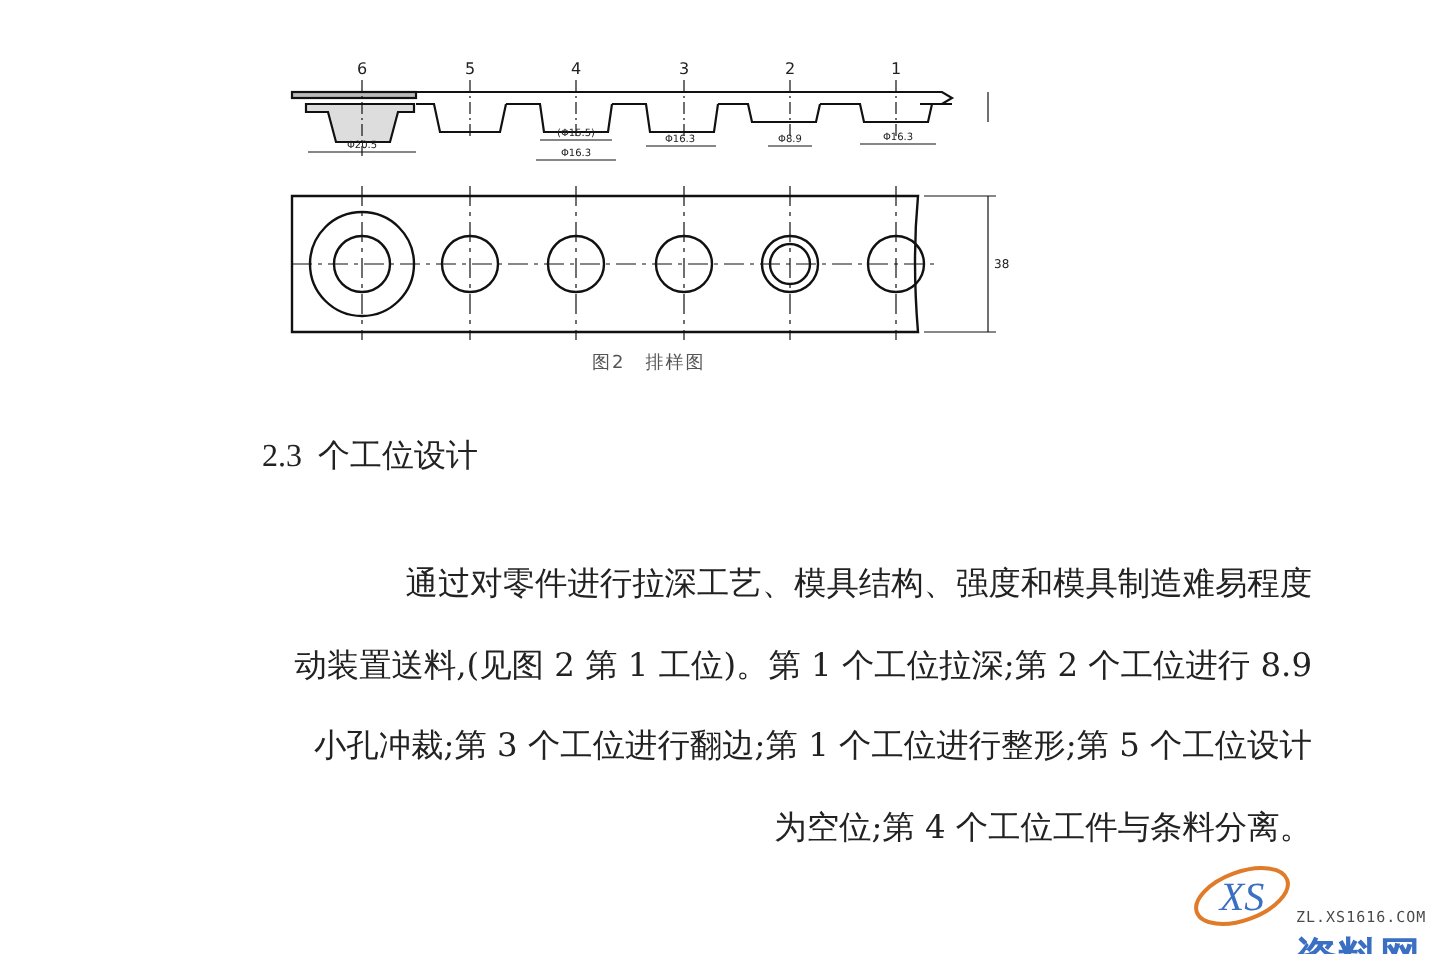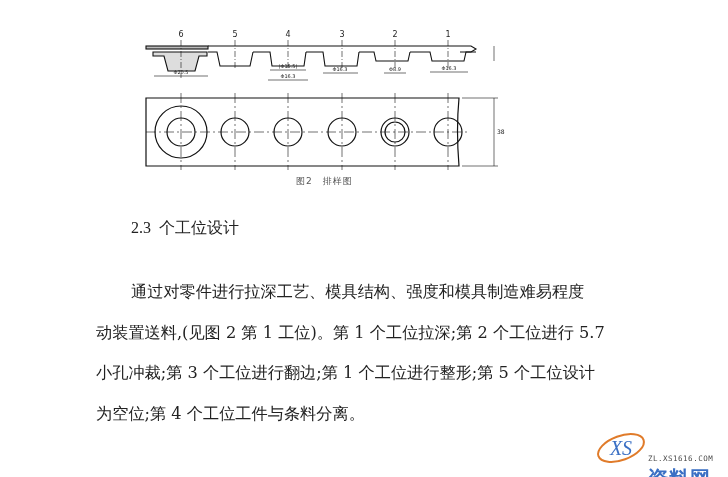--- a/index.html
+++ b/index.html
@@ -3,21 +3,21 @@
 <meta charset="utf-8">
 <style>
   html, body { margin:0; padding:0; background:#ffffff; }
   body { width:728px; height:477px; position:relative; overflow:hidden;
          font-family:"DejaVu Serif","Liberation Serif",serif; color:#111; }
   #figure { position:absolute; left:0; top:0; width:728px; height:200px; }
   .fig-caption { position:absolute; left:296px; top:175px; font-size:9px; color:#555;
                  font-family:"DejaVu Sans","Liberation Sans",sans-serif; letter-spacing:1px; }
   .section-heading { position:absolute; left:131px; top:218px; font-size:16px; color:#222; }
   .section-heading .num { font-family:"Liberation Serif",serif; margin-right:8px; }
-  .para { position:absolute; left:96px; top:272px; width:560px; font-size:16.2px; line-height:40.5px; color:#222; }
+  .para { position:absolute; left:96px; top:272px; width:560px; font-size:16.2px; line-height:40.5px; color:#222;text-align:right; }
   .para .line { display:block; white-space:nowrap; height:40.5px; }
   .para .line.first { padding-left:35px; }
   .watermark { position:absolute; left:594px; top:428px; width:130px; height:45px; }
   .wm-text { position:absolute; left:54px; top:0px; font-size:20px; font-weight:bold; color:#3a6fc4;
              font-family:"DejaVu Sans","Liberation Sans",sans-serif; letter-spacing:1px;margin-top:37px; }
   .wm-url { position:absolute; left:54px; top:26px; font-size:7.5px; color:#4a4a4a;
             font-family:"DejaVu Sans Mono","Liberation Mono",monospace; letter-spacing:0.5px;text-align:right; }
 </style>
 </head>
 <body>
@@ -108,21 +108,21 @@
   </svg>
   <div class="fig-caption">图2　排样图</div>
 </div>
 
 <div class="section-heading">
   <span class="num">2.3</span><span>个工位设计</span>
 </div>
 
 <div class="para">
   <span class="line first">通过对零件进行拉深工艺、模具结构、强度和模具制造难易程度</span>
-  <span class="line">动装置送料,(见图 2 第 1 工位)。第 1 个工位拉深;第 2 个工位进行 5.7</span>
+  <span class="line">动装置送料,(见图 2 第 1 工位)。第 1 个工位拉深;第 2 个工位进行 8.9</span>
   <span class="line">小孔冲裁;第 3 个工位进行翻边;第 1 个工位进行整形;第 5 个工位设计</span>
   <span class="line">为空位;第 4 个工位工件与条料分离。</span>
 </div>
 
 <div class="watermark">
   <svg width="54" height="40" viewBox="0 0 54 40">
     <ellipse cx="27" cy="20" rx="24" ry="12" fill="none" stroke="#e07b2a" stroke-width="2" transform="rotate(-20 27 20)"></ellipse>
     <text x="27" y="27" font-family="Liberation Serif, serif" font-style="italic" font-size="20" fill="#3a6fc4" text-anchor="middle">XS</text>
   </svg>
   <div class="wm-text">资料网</div>

